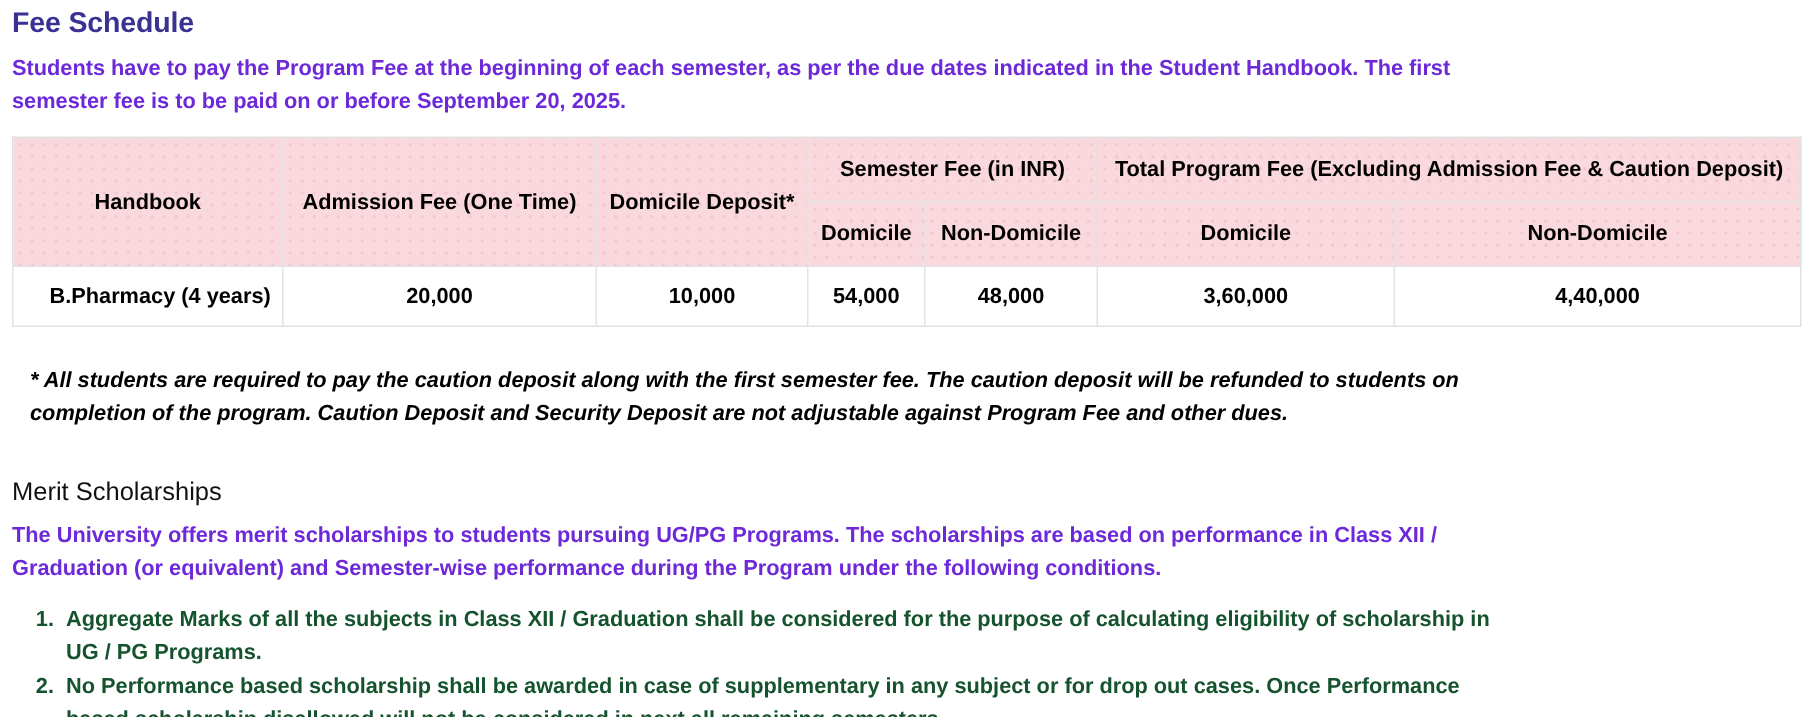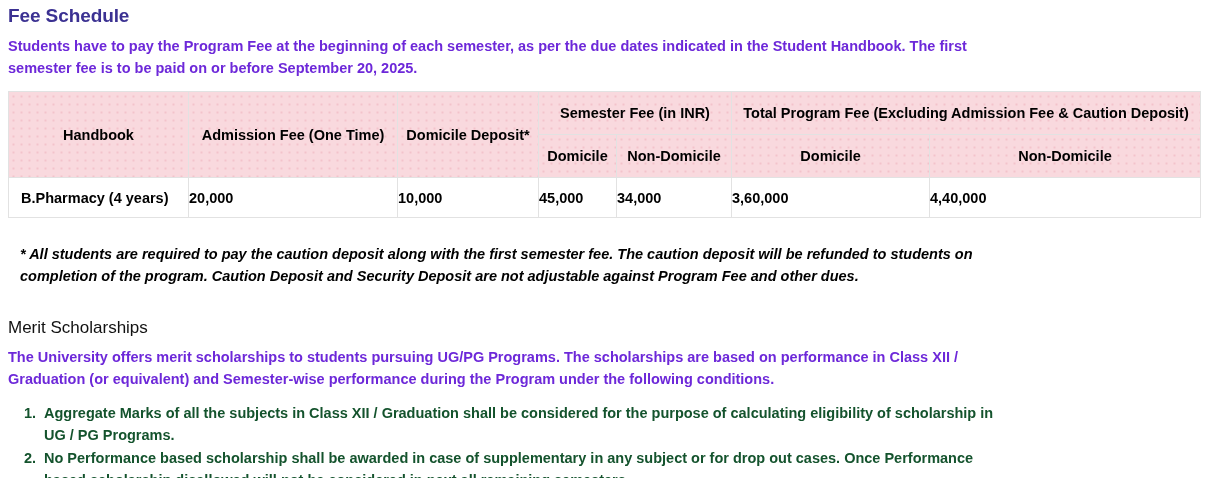--- a/index.html
+++ b/index.html
@@ -91,27 +91,27 @@
     text-align: left;
     padding-left: 12px;
   }
   th.tall {
     height: 85px;
   }
   td.cell {
     background: #ffffff;
     font-size: 14.5px;
     font-weight: bold;
-    text-align: left;
+    text-align: center;
     height: 39px;
     color: #000000;
   }
   td.cell.program {
     text-align: left;
-    padding-left: 12px;
+    padding-left: 24px;
   }
 
   
   col.c-program      { width: 180px; }
   col.c-admission    { width: 209px; }
   col.c-caution      { width: 141px; }
   col.c-sem-dom      { width: 78px;  }
   col.c-sem-nondom   { width: 115px; }
   col.c-tot-dom      { width: 198px; }
   col.c-tot-nondom   { width: 271px; }
@@ -164,22 +164,22 @@
           <th>Non-Domicile</th>
           <th>Domicile</th>
           <th>Non-Domicile</th>
         </tr>
       </thead>
       <tbody>
         <tr>
           <td class="cell program">B.Pharmacy (4 years)</td>
           <td class="cell">20,000</td>
           <td class="cell">10,000</td>
-          <td class="cell">45,000</td>
-          <td class="cell">34,000</td>
+          <td class="cell">54,000</td>
+          <td class="cell">48,000</td>
           <td class="cell">3,60,000</td>
           <td class="cell">4,40,000</td>
         </tr>
       </tbody>
     </table>
   </div>
 
   <p class="note">* All students are required to pay the caution deposit along with the first semester fee. The caution deposit will be refunded to students on completion of the program. Caution Deposit and Security Deposit are not adjustable against Program Fee and other dues.</p>
 
   <h2 class="subhead" style="padding-top:19px;">Merit Scholarships</h2>

